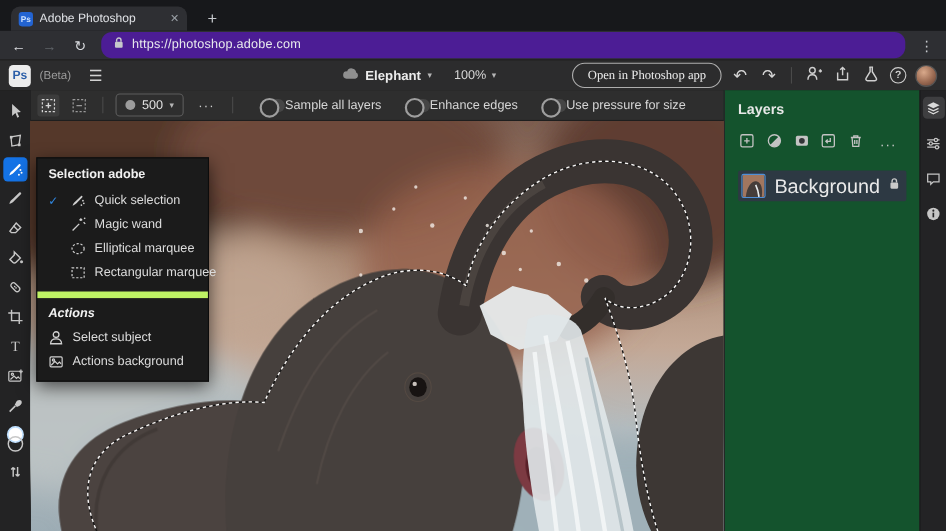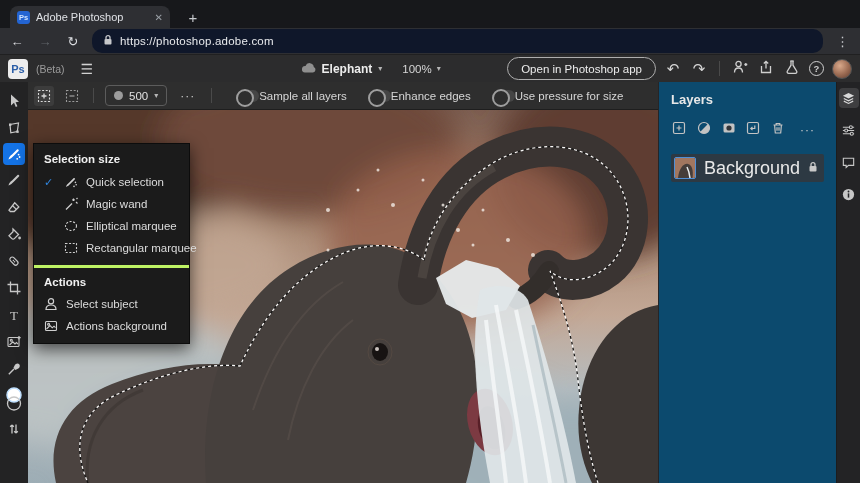--- a/index.html
+++ b/index.html
@@ -14,40 +14,40 @@
   .favicon { width:13px; height:13px; border-radius:3px; background:#2364d2; color:#cfe3ff;
              font-size:7.5px; font-weight:bold; display:flex; align-items:center; justify-content:center; }
   .tab-title { flex:1; font-size:11px; color:#dfe1e5; white-space:nowrap; overflow:hidden; }
   .tab-close { font-size:10px; color:#9aa0a6; cursor:default; }
   .new-tab { position:absolute; left:182px; top:6px; width:22px; height:22px; color:#c7cace;
              font-size:15px; display:flex; align-items:center; justify-content:center; }
   .btoolbar { position:absolute; left:0; top:28px; width:860px; height:26px; background:#2e2f33;
               display:flex; align-items:center; padding:0 8px; gap:10px; }
   .nav-ic { font-size:13px; color:#dadce0; width:18px; text-align:center; }
   .nav-ic.disabled { color:#5f6368; }
-  .urlbar { flex:1; height:20px; background:#0f172a; border-radius:10px; display:flex;
+  .urlbar { flex:1; height:20px; background:#4c1d95; border-radius:10px; display:flex;
             align-items:center; gap:7px; padding:12px 11px; }
   .url-text { font-size:11.5px; color:#e8eaed; letter-spacing:.2px; }
   .kebab { font-size:13px; color:#c7cace; padding:0 3px; }
 
   
   .ps-header { position:absolute; left:0; top:54px; width:860px; height:28px; background:#2c2c2d;
                border-top:1px solid #202021; display:flex; align-items:center; padding:0 8px; gap:8px; }
   .ps-logo { width:20px; height:20px; border-radius:4px; background:#ededed; color:#2b5ea8;
              font-weight:bold; font-size:11px; display:flex; align-items:center; justify-content:center; }
   .beta { font-size:10.5px; color:#9b9b9b; }
   .hamburger { font-size:14px; color:#d2d2d2; margin-left:8px; }
   .sp1 { flex:3.4; } .sp2 { flex:0.9; }
   .doc-cluster { display:flex; align-items:center; gap:6px; }
   .doc-name { font-size:12px; color:#ececec; font-weight:bold; }
   .chev { font-size:8px; color:#b5b5b5; }
   .zoom-cluster { display:flex; align-items:center; gap:5px; margin-left:12px; }
   .zoom-val { font-size:11.5px; color:#d6d6d6; }
   .open-app { border:1.5px solid #aeaeae; border-radius:13px; height:23px; padding:0 13px;
-              font-size:11.5px; color:#ececec; background:transparent; display:flex; align-items:center; white-space:nowrap; }
+              font-size:11.5px; color:#ececec; background:transparent; display:flex; align-items:center; white-space:nowrap;font-family:Liberation Serif, serif; }
   .hdr-ic { font-size:15px; color:#d6d6d6; width:18px; text-align:center; }
   .vdiv { width:1px; height:15px; background:#4a4a4a; margin:0 3px; }
   .help-circ { width:15px; height:15px; border:1.3px solid #cfcfcf; border-radius:50%; color:#cfcfcf;
                font-size:9.5px; font-weight:bold; display:flex; align-items:center; justify-content:center; }
   .avatar { width:20px; height:20px; border-radius:50%;
             background:radial-gradient(circle at 38% 32%, #d9a98b 0%, #9a6a52 55%, #5e3c30 100%);
             border:1px solid #555; }
 
   
   .tools { position:absolute; left:0; top:82px; width:28px; height:401px; background:#232324;
@@ -76,26 +76,26 @@
   .canvas svg { display:block; }
 
   
   .flyout { position:absolute; left:5px; top:61px; width:157px; background:#1b1b1b;
             border:1px solid #0c0c0c; box-shadow:0 5px 16px rgba(0,0,0,.65); z-index:10; padding-bottom:6px; }
   .fly-title { font-size:11.5px; font-weight:bold; color:#f0f0f0; padding:9px 10px 6px; }
   .fly-row { display:flex; align-items:center; height:22px; padding:0 8px; gap:7px; }
   .fly-check { width:13px; font-size:11px; color:#3087e0; text-align:center; flex:none; }
   .fly-ic { width:17px; display:flex; justify-content:center; color:#cfcfcf; flex:none; }
   .fly-label { font-size:11.5px; color:#dcdcdc; white-space:nowrap; }
-  .fly-sec { border-top:3px solid #bef264; margin-top:6px; padding:8px 10px 5px;
-             font-size:11.5px; font-weight:bold; color:#f0f0f0; }
+  .fly-sec { border-top:6px solid #bef264; margin-top:6px; padding:8px 10px 5px;
+             font-size:11.5px; font-weight:bold; color:#f0f0f0;font-style:italic; }
   .fly-row.action { }
 
   
-  .layers { position:absolute; left:658px; top:82px; width:178px; height:401px; background:#0c4a6e;
+  .layers { position:absolute; left:658px; top:82px; width:178px; height:401px; background:#14532d;
             border-left:1px solid #252527; padding:10px 12px; }
   .layers-title { font-size:13px; font-weight:bold; color:#e8e8e8; }
   .licon-row { margin-top:13px; display:flex; align-items:center; justify-content:space-between;
                padding-right:4px; color:#c3c3c3; }
   .layer-row { margin-top:14px; height:28px; background:#2d3943; border-radius:2px; display:flex;
                align-items:center; padding:0 8px 0 3px; gap:8px; }
   .thumb { width:22px; height:22px; border:1px solid #4f8fd6; border-radius:2px; overflow:hidden; flex:none; }
   .layer-name { font-size:18px; color:#e9e9e9; flex:1; }
 
   
@@ -370,21 +370,21 @@
         </g>
 
         <g>
           <path class="ants-b" d="M60 373 C42 332 54 299 92 283 C124 268 172 252 212 256 C236 204 270 162 316 143 C344 131 376 134 396 150 C402 112 430 72 470 50 C512 28 562 33 586 66 C608 96 603 138 578 158 C560 172 536 174 522 161 C535 196 546 232 550 270 C554 306 560 342 570 373"></path>
           <path class="ants-w" d="M60 373 C42 332 54 299 92 283 C124 268 172 252 212 256 C236 204 270 162 316 143 C344 131 376 134 396 150 C402 112 430 72 470 50 C512 28 562 33 586 66 C608 96 603 138 578 158 C560 172 536 174 522 161 C535 196 546 232 550 270 C554 306 560 342 570 373"></path>
         </g>
       </svg>
     </div>
 
     <div class="flyout">
-      <div class="fly-title">Selection size</div>
+      <div class="fly-title">Selection adobe</div>
       <div class="fly-row">
         <span class="fly-check">✓</span>
         <span class="fly-ic">
           <svg width="16" height="16" viewBox="0 0 16 16">
               <path d="M3 13 C3.5 11 4.5 10 6 8.8 L10.5 4.3 C11.4 3.4 12.6 4.6 11.7 5.5 L7.2 10 C6 11.2 5 12.2 3 13 Z" fill="#cfcfcf"></path>
               <circle cx="12.4" cy="8.4" r=".8" fill="#cfcfcf"></circle>
               <circle cx="13.2" cy="10.8" r=".8" fill="#cfcfcf"></circle>
               <circle cx="11" cy="12.4" r=".8" fill="#cfcfcf"></circle>
             </svg>
         </span>

